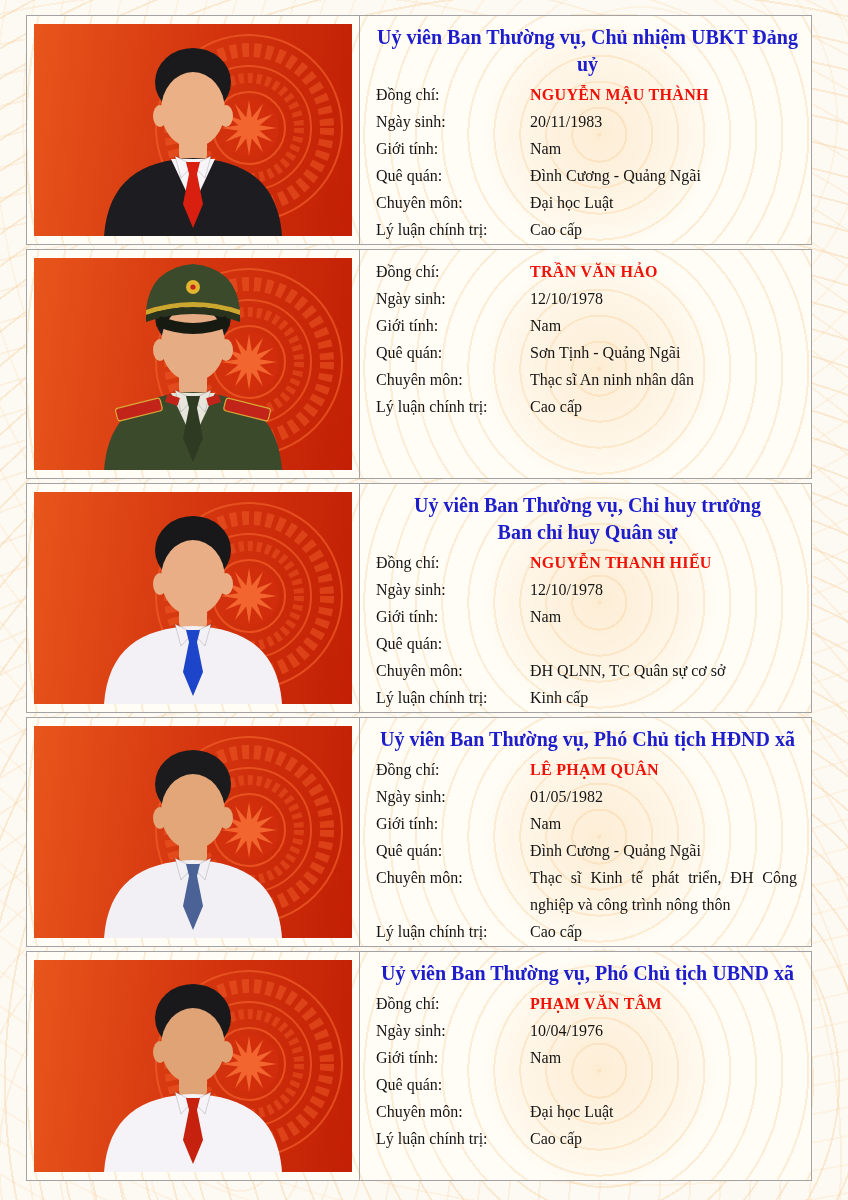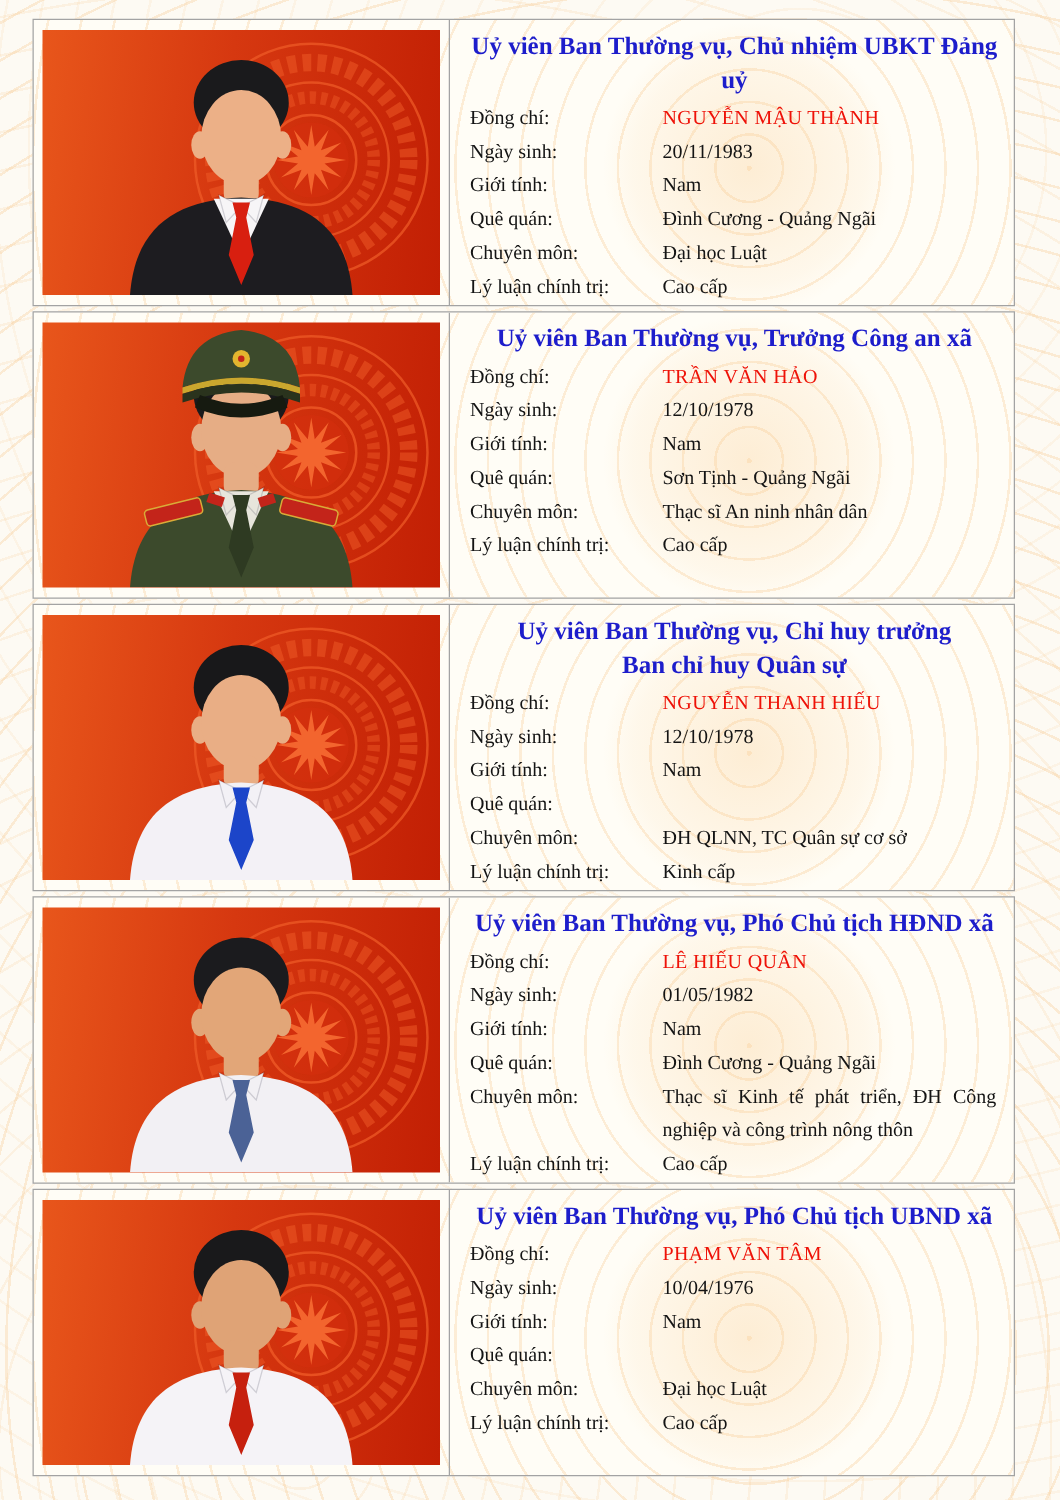--- a/index.html
+++ b/index.html
@@ -53,21 +53,21 @@
   .person-svg .badge-center{fill:#c3241a;}
 
   .info-cell{flex:1;min-width:0;padding:8px 12px 0 16px;position:relative;z-index:1;color:var(--text-color,#141414);}
   .title{
     color:var(--title-color,#1d1dcb);font-weight:bold;font-size:20px;line-height:27px;
     text-align:center;white-space:pre-line;margin-bottom:3px;
   }
   .row{display:flex;font-size:16px;line-height:27px;}
   .lbl{flex:0 0 154px;white-space:nowrap;}
   .val{flex:1;text-align:justify;padding-right:2px;}
-  .val.name{color:var(--name-color,#ee1208);font-weight:normal;letter-spacing:.3px;}
+  .val.name{color:var(--name-color,#ee1208);font-weight:bold;letter-spacing:.3px;}
 </style>
 </head>
 <body style="background-color: rgb(253, 250, 243);">
 
 <div class="page">
   <div class="cards">
   <section class="card">
     <div class="photo-cell">
       <div class="photo-frame style-suit" style="--hair: #1a1a1c; --skin: #ecb087; --top: #1d1c20; --shirt: #f7f5f7; --tie: #d81f10; background: linear-gradient(97deg, rgb(232, 86, 27) 0%, rgb(214, 56, 16) 45%, rgb(194, 31, 4) 100%);">
         <svg class="person-svg" viewBox="0 0 318 212" preserveAspectRatio="none">
@@ -178,21 +178,20 @@
               <path class="cap-band" d="M112,57 Q159,41 206,57 L206,64 Q159,48 112,64 Z"></path>
               <path class="visor" d="M126,58 Q159,72 192,58 L196,68 Q159,84 122,68 Z"></path>
               <circle class="badge" cx="159" cy="29" r="7"></circle>
               <circle class="badge-center" cx="159" cy="29" r="2.6"></circle>
             </g>
           </g>
         </svg>
       </div>
     </div>
     <div class="info-cell">
-      <div class="title">Uỷ viên Ban Thường vụ, Trưởng Công an xã</div>
       <div class="row">
         <span class="lbl">Đồng chí:</span>
         <span class="val name">TRẦN VĂN HẢO</span>
       </div>
       <div class="row">
         <span class="lbl">Ngày sinh:</span>
         <span class="val">12/10/1978</span>
       </div>
       <div class="row">
         <span class="lbl">Giới tính:</span>
@@ -327,21 +326,21 @@
               <circle class="badge-center" cx="159" cy="29" r="2.6"></circle>
             </g>
           </g>
         </svg>
       </div>
     </div>
     <div class="info-cell">
       <div class="title">Uỷ viên Ban Thường vụ, Phó Chủ tịch HĐND xã</div>
       <div class="row">
         <span class="lbl">Đồng chí:</span>
-        <span class="val name">LÊ HIẾU QUÂN</span>
+        <span class="val name">LÊ PHẠM QUÂN</span>
       </div>
       <div class="row">
         <span class="lbl">Ngày sinh:</span>
         <span class="val">01/05/1982</span>
       </div>
       <div class="row">
         <span class="lbl">Giới tính:</span>
         <span class="val">Nam</span>
       </div>
       <div class="row">

